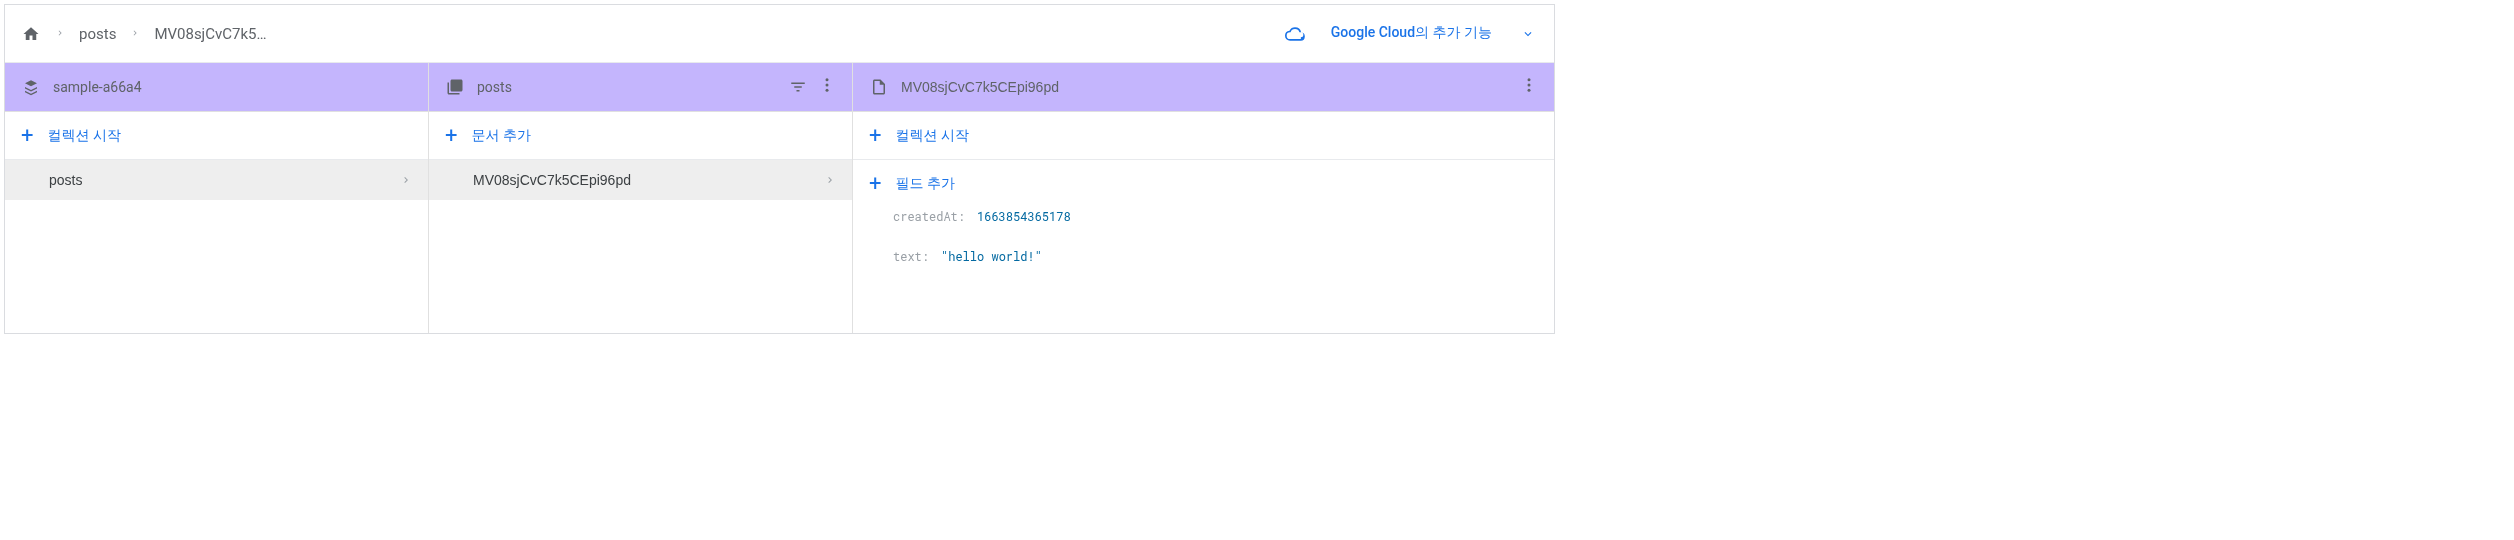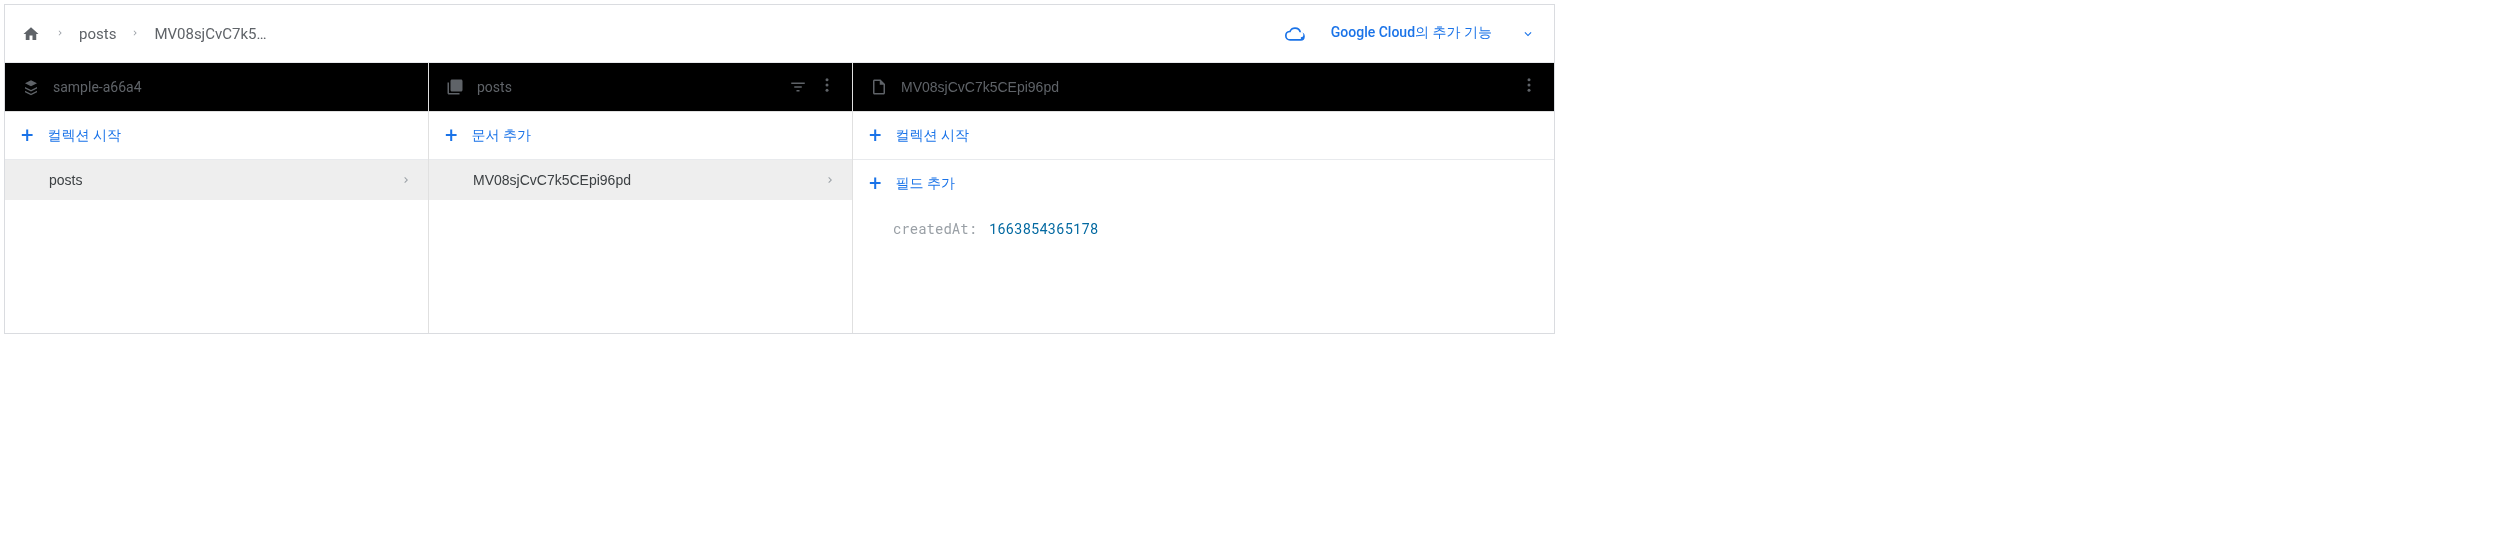--- a/index.html
+++ b/index.html
@@ -59,21 +59,21 @@
     }
     .col:last-child { border-right: none; }
     .col-root { flex: 0 0 424px; }
     .col-collection { flex: 0 0 424px; }
     .col-doc { flex: 1 1 auto; }
     .col-header {
       display: flex;
       align-items: center;
       padding: 0 16px;
       height: 49px;
-      background: #000000;
+      background: #c4b5fd;
       border-bottom: 1px solid #e0e0e0;
       gap: 12px;
       color: #5f6368;
       font-size: 14px;
     }
     .col-header .title { flex: 1; }
     .col-header .hdr-icon { color: #5f6368; }
     .col-header .right-icons { display: flex; gap: 10px; align-items: center; }
     .action-row {
       display: flex;
@@ -120,24 +120,24 @@
     .doc-action .plus {
       font-size: 22px;
       line-height: 1;
       font-weight: 400;
     }
     .fields {
       padding: 0 16px 0 40px;
     }
     .field-row {
       display: flex;
-      align-items: center;
+      align-items: flex-start;
       height: 40px;
       font-family: "Roboto Mono", Consolas, monospace;
-      font-size: 14px;
+      font-size: 12px;
     }
     .field-key { color: #9aa0a6; margin-right: 12px; }
     .field-val { color: #0369a1; }
     .icon-slot {
       width: 20px;
       height: 20px;
       display: inline-flex;
       align-items: center;
       justify-content: center;
       flex-shrink: 0;
@@ -272,17 +272,21 @@
       </div>
       <div class="doc-action">
         <span class="plus">+</span>
         <span>필드 추가</span>
       </div>
       <div class="fields">
         <div class="field-row">
           <span class="field-key">createdAt:</span>
           <span class="field-val">1663854365178</span>
         </div>
+        <div class="field-row">
+          <span class="field-key">text:</span>
+          <span class="field-val">"hello world!"</span>
+        </div>
       </div>
     </div>
 
   </div>
 </div>
 
 </body></html>

